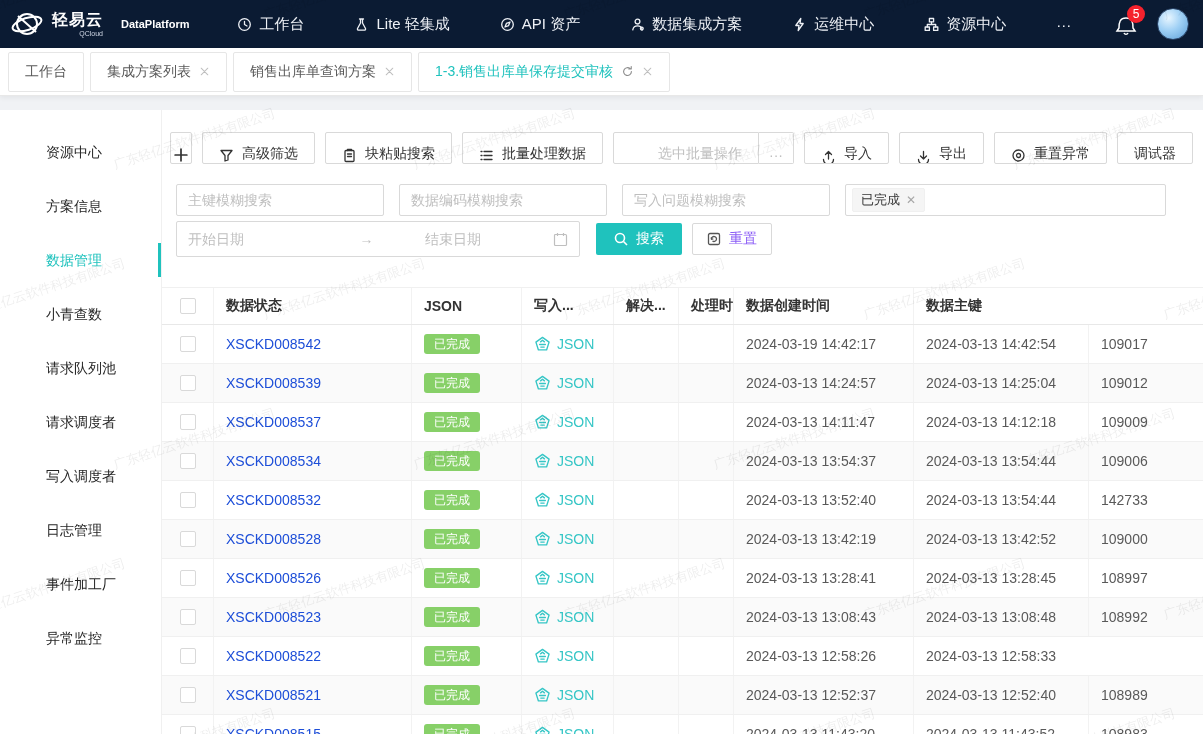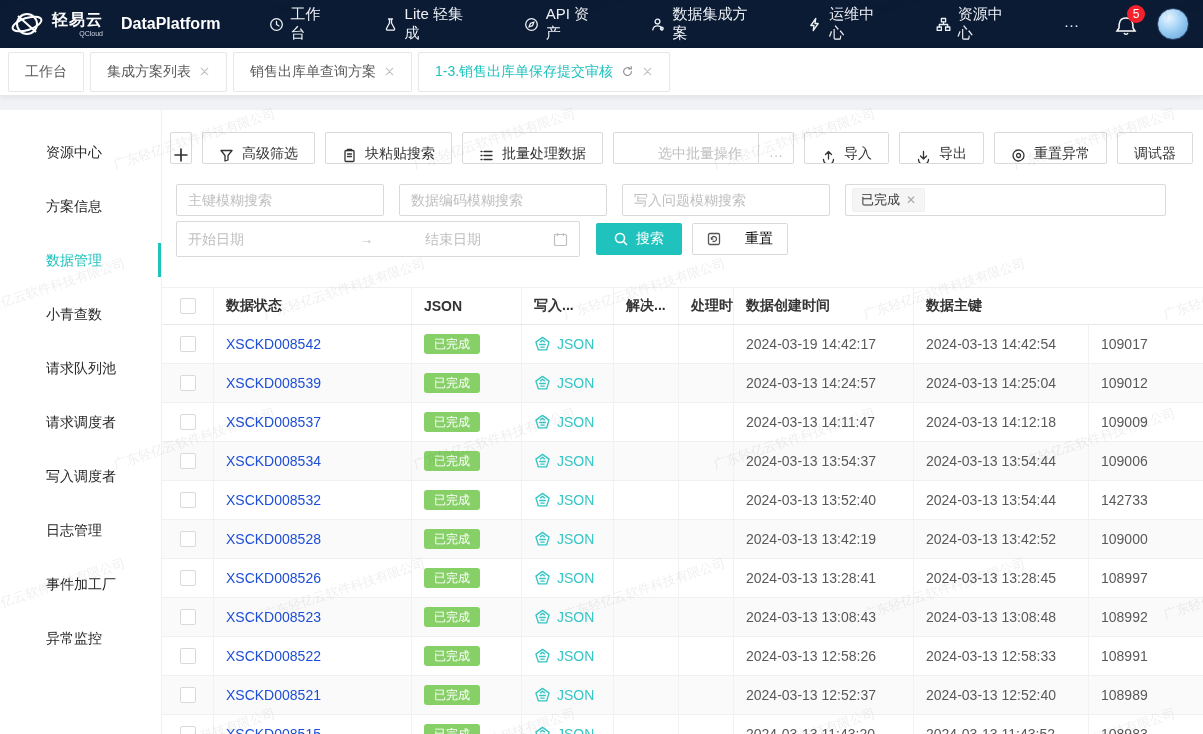--- a/index.html
+++ b/index.html
@@ -6,21 +6,21 @@
   html,body { width:1203px; height:734px; overflow:hidden; }
   body { font-family:"Liberation Sans","DejaVu Sans",sans-serif; font-size:14px; color:#333; background:#fff; position:relative; }
 
   
   .topnav { height:48px; background:#0b1b33; display:flex; align-items:center; padding:0 14px 0 10px; color:#fff; }
   .brand { display:flex; align-items:center; gap:8px; margin-right:34px; }
   .logo-svg { width:34px; height:30px; }
   .logo-txt { display:flex; flex-direction:column; line-height:1; }
   .logo-cn { font-size:16px; font-weight:bold; letter-spacing:1px; }
   .logo-sub { font-size:7px; color:#cfd6e4; align-self:flex-end; margin-top:2px; }
-  .product { font-size:16px; font-weight:bold; margin-left:10px; }
+  .product { font-size:11px; font-weight:bold; margin-left:10px; }
   .nav-items { display:flex; align-items:center; flex:1; gap:0; }
   .nav-item { display:flex; align-items:center; gap:7px; padding:0 14px; height:48px; cursor:pointer; color:#eef1f6; font-size:15px; margin-right:22px; }
   .nav-item .ico { display:inline-flex; }
   .nav-right { display:flex; align-items:center; gap:20px; }
   .bell-wrap { position:relative; width:22px; height:24px; }
   .badge { position:absolute; top:-7px; left:12px; background:#f5222d; color:#fff; border-radius:9px; min-width:18px; height:18px; font-size:12px; display:flex; align-items:center; justify-content:center; padding:0 4px; }
   .avatar { width:32px; height:32px; border-radius:50%; background:radial-gradient(circle at 35% 30%, #e8f6ff 0%, #9fd0f5 45%, #5c9fd8 100%); border:1px solid #2a4468; }
 
   
   .tabbar { height:48px; background:#fff; display:flex; align-items:center; padding:0 8px; gap:6px; border-bottom:1px solid #e8e8e8; box-shadow:0 2px 5px rgba(0,0,0,0.06); position:relative; z-index:2; }
@@ -53,21 +53,21 @@
   .f-input { width:208px; height:32px; border:1px solid #d9d9d9; border-radius:2px; padding:0 11px; font-size:14px; color:#333; outline:none; font-family:inherit; }
   .f-input::placeholder { color:#bfbfbf; }
   .mselect { width:321px; height:32px; border:1px solid #d9d9d9; border-radius:2px; display:flex; align-items:center; padding:0 6px; cursor:pointer; }
   .mtag { background:#f5f5f5; border:1px solid #f0f0f0; border-radius:2px; height:24px; display:inline-flex; align-items:center; gap:6px; padding:0 8px; font-size:13px; color:#333; }
   .mtag .x { color:#a6a6a6; font-size:12px; cursor:pointer; }
   .daterange { width:404px; height:36px; border:1px solid #d9d9d9; border-radius:2px; display:flex; align-items:center; padding:0 11px; gap:8px; color:#bfbfbf; }
   .daterange input { border:none; outline:none; width:120px; font-size:14px; font-family:inherit; }
   .daterange input::placeholder { color:#bfbfbf; }
   .daterange .sep { flex:1; text-align:center; color:#bfbfbf; }
   .btn-search { height:32px; background:#1fc2bd; color:#fff; border:none; border-radius:2px; display:inline-flex; align-items:center; gap:8px; padding:0 18px; font-size:14px; cursor:pointer; margin-left:1px; }
-  .btn-reset { height:32px; background:#fff; border:1px solid #d9d9d9; border-radius:2px; display:inline-flex; align-items:center; gap:24px; padding:0 14px; font-size:14px; color:#000000; cursor:pointer; margin-left:-5px; }
+  .btn-reset { height:32px; background:#fff; border:1px solid #d9d9d9; border-radius:2px; display:inline-flex; align-items:center; gap:8px; padding:0 14px; font-size:14px; color:#8b5cf6; cursor:pointer; margin-left:-5px; }
 
   
   .table-wrap { margin-top:30px; height:455px; overflow:hidden; }
   .trow { display:grid; grid-template-columns:52px 198px 110px 92px 65px 55px 180px 175px 1fr; align-items:center; }
   .thead { height:38px; border-top:1px solid #f0f0f0; border-bottom:1px solid #e8e8e8; font-weight:bold; color:#333; }
   .thead > div, .tbody-row > div { padding-left:12px; border-right:1px solid #f2f2f2; height:100%; display:flex; align-items:center; overflow:hidden; white-space:nowrap; }
   .thead > div:last-child, .tbody-row > div:last-child { border-right:none; }
   .cell-check { justify-content:center; padding-left:0 !important; }
   .tbody-row { height:39px; border-bottom:1px solid #f0f0f0; }
   .tbody-row:nth-child(even) { background:#fafafa; }
@@ -583,21 +583,20 @@
                     <path d="M5 7.5 H10 M5.8 5.2 L7.5 3.8 L9.2 5.2 M6 9.8 H9"></path>
                   </svg>
                 </span>
                 <span>JSON</span>
               </span>
             </div>
             <div></div>
             <div></div>
             <div class="muted">2024-03-13 12:58:26</div>
             <div class="muted">2024-03-13 12:58:33</div>
-            <div class="muted">108991</div>
           </div>
           <div class="trow tbody-row">
             <div class="cell-check">
               <span class="checkbox"></span>
             </div>
             <div>
               <span class="link">XSCKD008521</span>
             </div>
             <div>
               <span class="status-badge">已完成</span>

